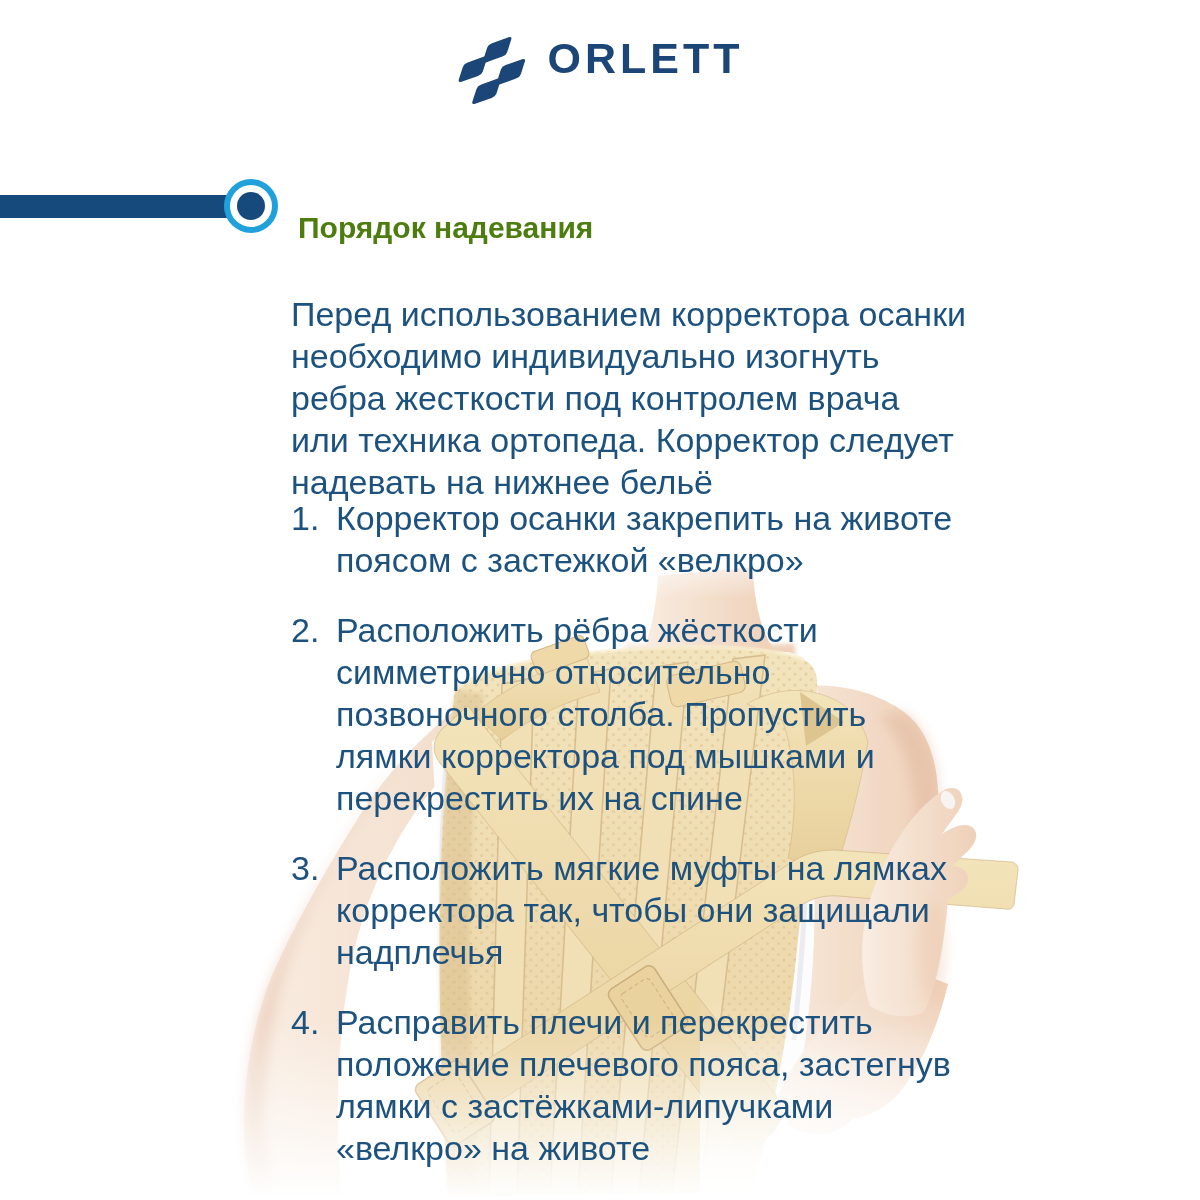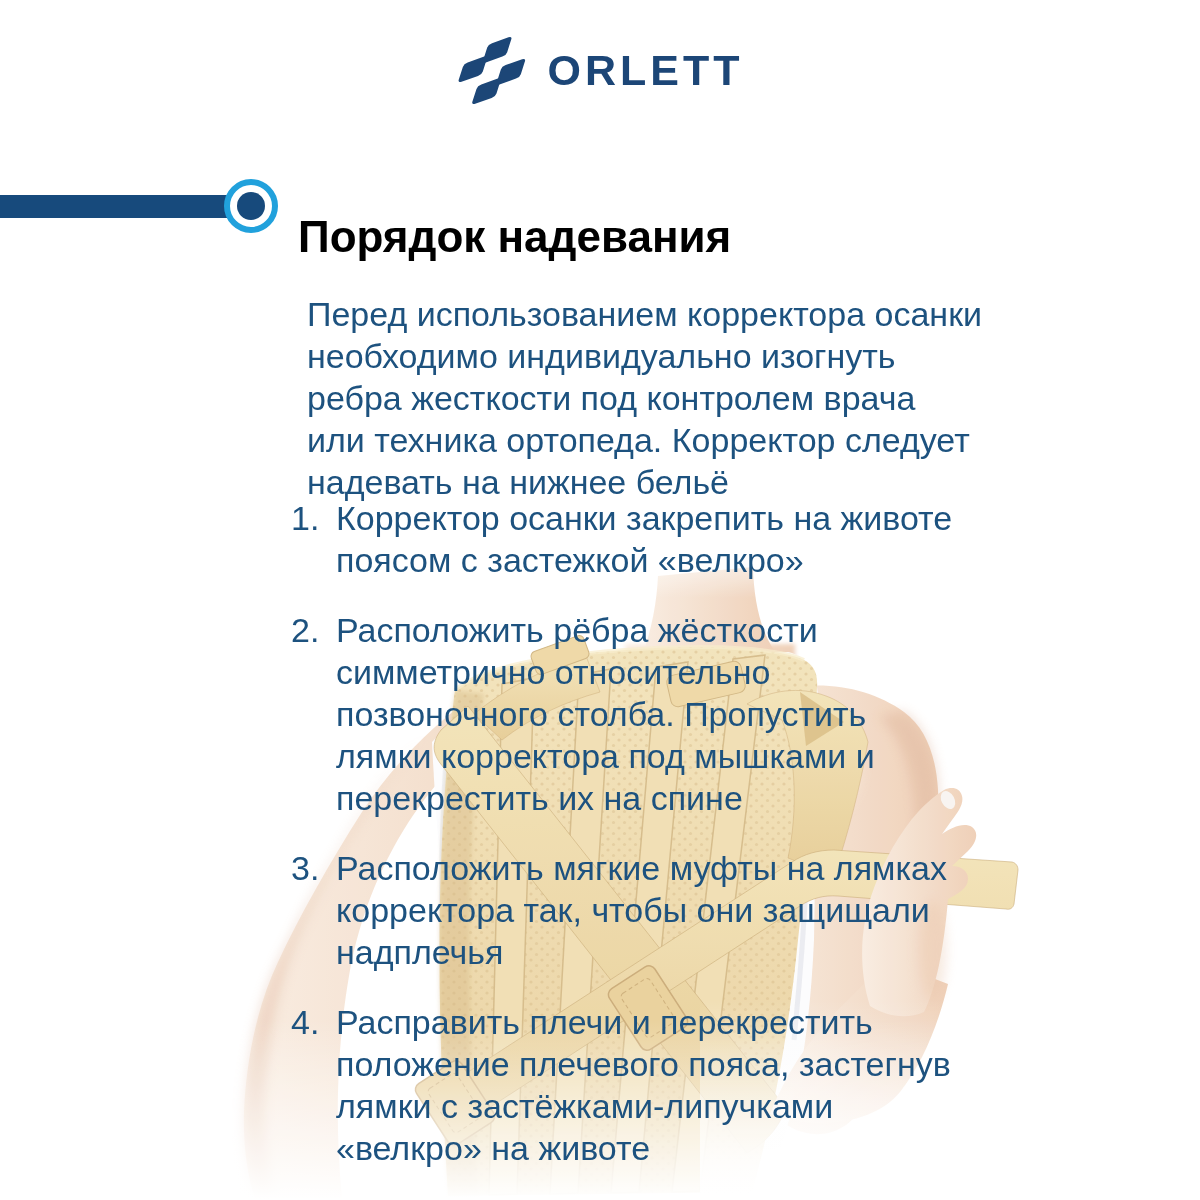--- a/index.html
+++ b/index.html
@@ -1,30 +1,30 @@
 <!DOCTYPE html>
 <html lang="ru"><head>
 <meta charset="utf-8">
 <style>
   html,body{margin:0;padding:0;background:#ffffff;}
   .page{
     position:relative;width:1200px;height:1200px;background:#ffffff;
     font-family:"Liberation Sans",sans-serif;overflow:hidden;
   }
   
-  .logo{position:absolute;top:34px;left:0;right:0;display:flex;justify-content:center;align-items:center;gap:15px;}
+  .logo{position:absolute;top:34px;left:0;right:0;display:flex;justify-content:center;align-items:flex-start;gap:15px;}
   .logo-text{font-size:43px;font-weight:700;letter-spacing:4px;color:#1c4677;}
   
   .accent-bar{position:absolute;left:0;top:195px;width:240px;height:23px;background:#174a7c;}
   .accent-circle{position:absolute;left:221px;top:176px;width:60px;height:60px;}
-  .page-title{position:absolute;left:298px;top:188px;font-size:44px;font-weight:700;color:#000000;line-height:40px;}
+  .page-title{position:absolute;left:298px;top:188px;font-size:30px;font-weight:700;color:#4d7c0f;line-height:40px;}
   
   .intro{
     position:absolute;left:291px;top:259px;width:740px;
-    font-size:34px;line-height:42px;color:#1d527f;white-space:pre-line;margin-left:16px;
+    font-size:34px;line-height:42px;color:#1d527f;white-space:pre-line;
   }
   .step{position:absolute;left:291px;display:flex;font-size:34px;line-height:42px;color:#1d527f;}
   .step .num{width:45px;flex:none;}
   .step .txt{white-space:pre-line;width:700px;}
   .step1{top:497px;} .step2{top:609px;} .step3{top:847px;} .step4{top:1001px;}
   
   .figure{position:absolute;left:0;top:540px;width:1200px;height:660px;}
   .content-layer{position:absolute;left:0;top:0;width:1200px;height:1200px;}
 </style>
 </head>

